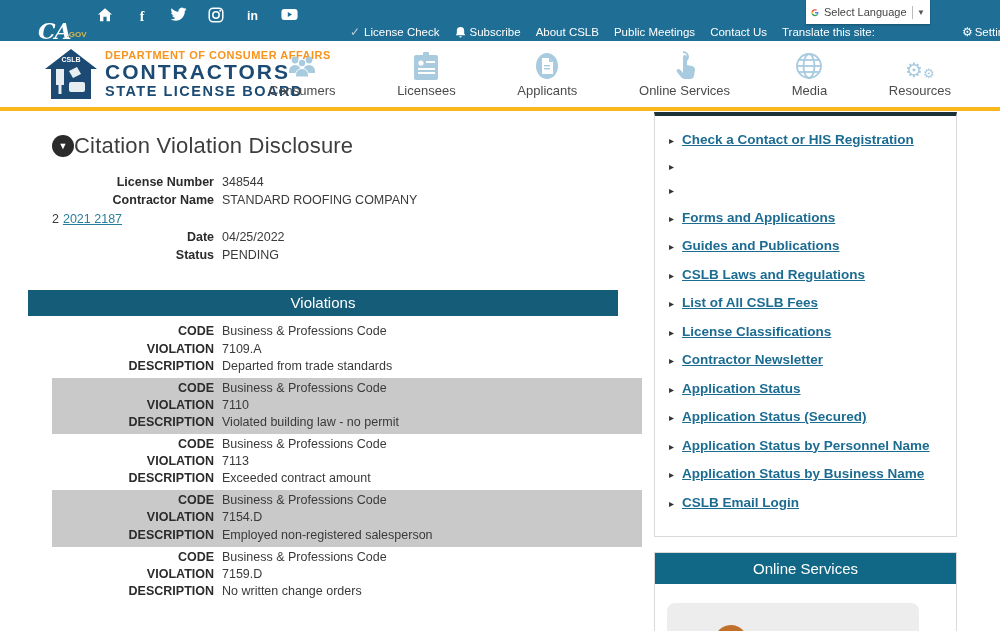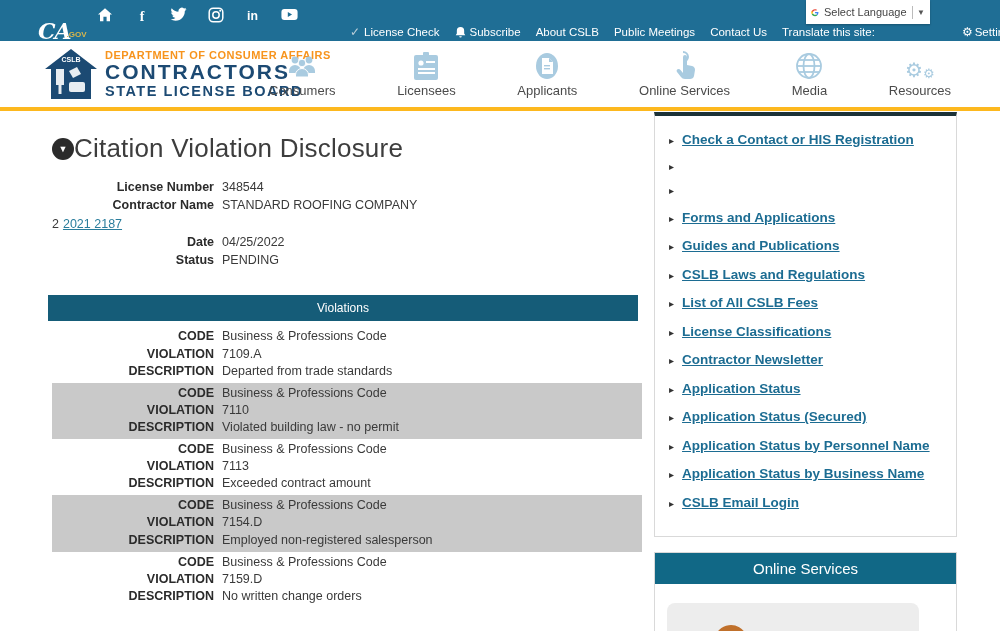--- a/index.html
+++ b/index.html
@@ -33,29 +33,29 @@
   .mainnav { position:absolute; left:265px; top:0; width:690px; height:66px; display:flex; justify-content:space-between; align-items:center; }
   .nav-item { display:flex; flex-direction:column; align-items:center; gap:3px; cursor:pointer; padding:0 4px; }
   .nav-item .nicon { height:30px; display:flex; align-items:flex-end; justify-content:center; color:#A9CBE0; }
   .nav-item .nlabel { font-size:13px; color:#4B4B4B; }
   .goldline { position:absolute; top:107px; left:0; width:1000px; height:4px; background:#FDB81E; }
 
   
   .content { position:absolute; top:111px; left:0; width:655px; }
   .page-head { margin:22px 0 14px 52px; display:flex; align-items:center; }
   .toggle-circle { width:22px; height:22px; border-radius:50%; background:#2b2b2b; color:#fff; display:inline-flex; align-items:center; justify-content:center; font-size:9px; cursor:pointer; }
-  .page-title { font-size:26px; color:#3d3d3d; letter-spacing:.2px; }
+  .page-title { font-size:22px; color:#3d3d3d; letter-spacing:.2px; }
   .details { margin-left:52px; width:590px; }
   .drow { display:flex; line-height:18.3px; font-size:12.5px; }
   .dlabel { width:170px; text-align:right; font-weight:bold; color:#2b2b2b; padding-right:8px; }
   .dvalue { color:#3a3a3a; }
   .cit-link { color:#2a7d9c; text-decoration:underline; cursor:pointer; }
   .cit-prefix { margin-right:4px; }
 
-  .violations-bar { margin:26px 0 0 48px; width:590px; height:26px; background:#155C78; color:#fff; text-align:center; font-size:12px; line-height:26px; }
+  .violations-bar { margin:26px 0 0 28px; width:590px; height:26px; background:#155C78; color:#fff; text-align:center; font-size:15px; line-height:26px; }
   .vio-list { margin-left:52px; width:590px; margin-top:5px; }
   .vio-block { padding:2px 0 3px 0; }
   .vio-block:nth-child(even) { background:#C9C9C9; }
   .vrow { display:flex; line-height:17.1px; font-size:12.5px; }
   .vlabel { width:170px; text-align:right; font-weight:bold; color:#2b2b2b; padding-right:8px; }
   .vvalue { color:#3a3a3a; }
 
   
   .sidebar { position:absolute; left:654px; top:112px; width:303px; }
   .side-box { background:#fff; border:1px solid #d9d9d9; border-top:4px solid #1C3238; padding:16px 10px 26px 14px; }

